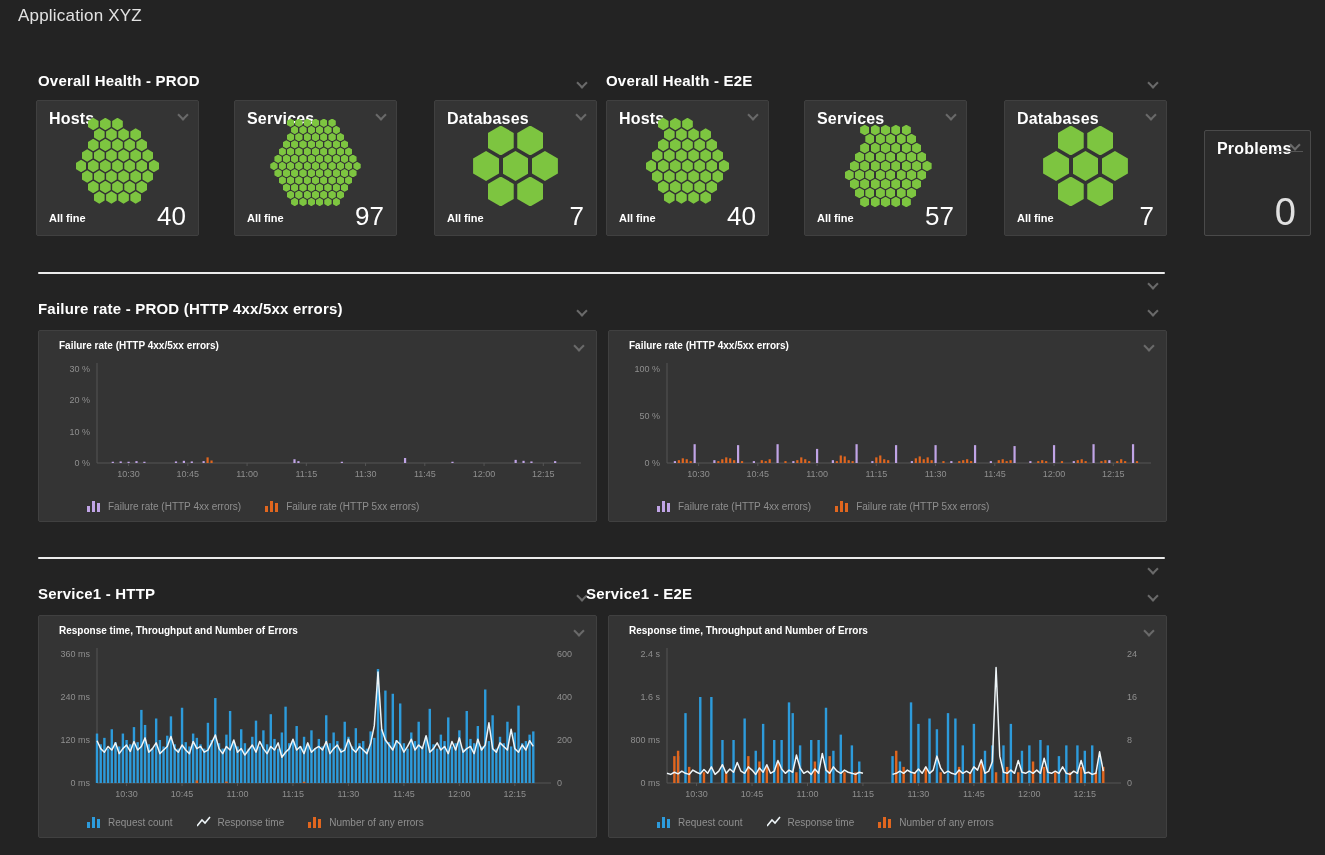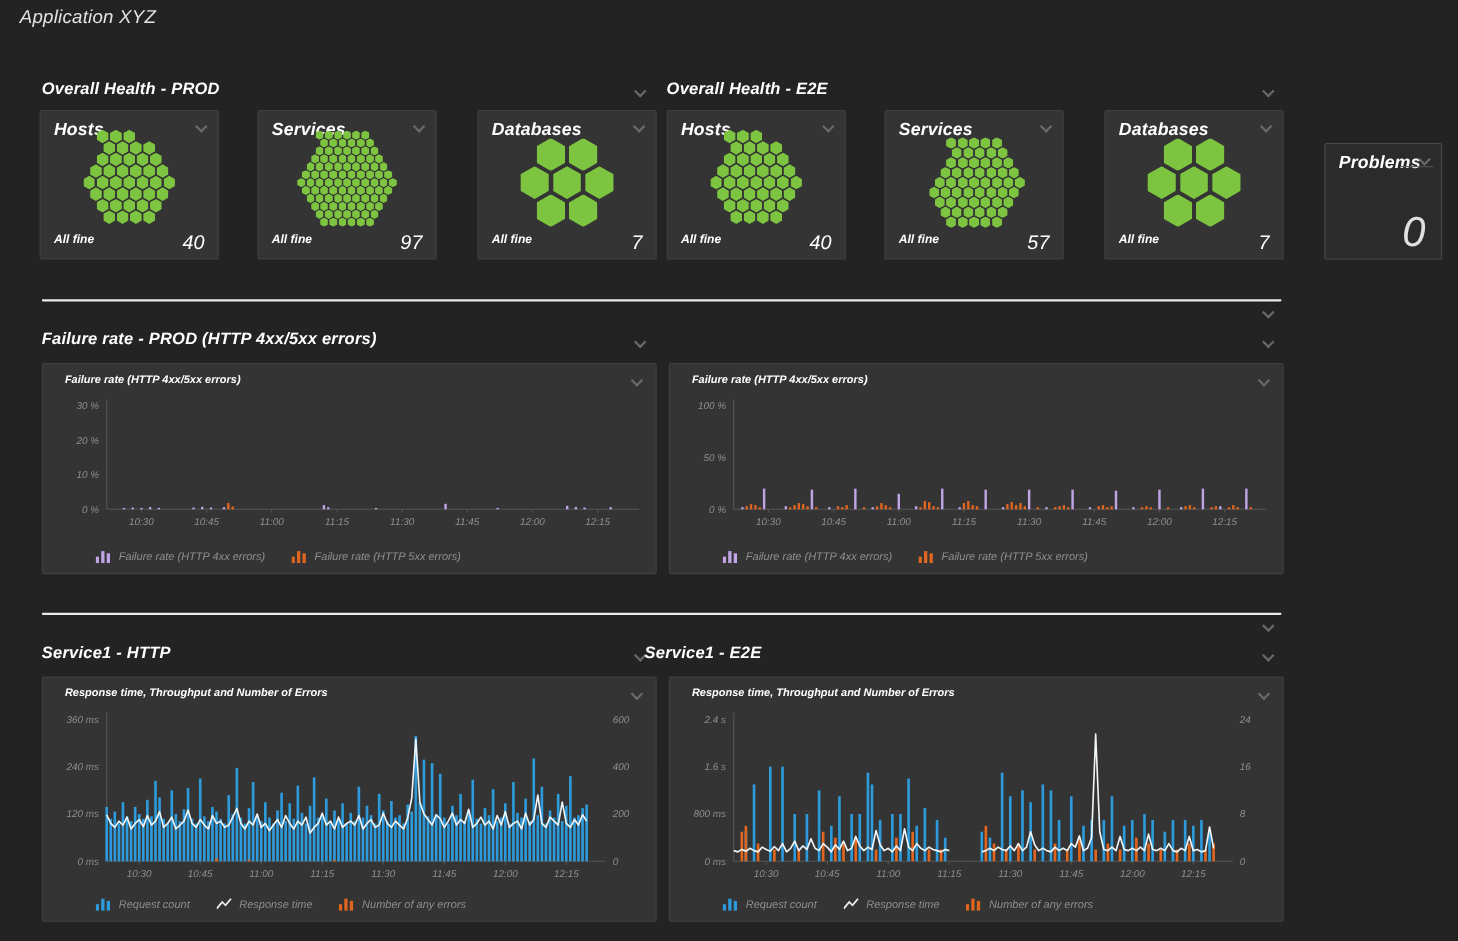--- a/index.html
+++ b/index.html
@@ -1,35 +1,35 @@
 <!DOCTYPE html>
 <html><head>
 <meta charset="utf-8">
 <style>
   html,body{margin:0;padding:0;background:#232323;}
   *{box-sizing:border-box;}
   #page{position:relative;width:1325px;height:852px;background:#232323;
-        font-family:"Liberation Sans", sans-serif;overflow:hidden;font-style:italic;}
+        font-family:"Liberation Sans", sans-serif;overflow:hidden;}
   .abs{position:absolute;}
   #page-title{left:18px;top:6px;font-size:17px;color:#e2e2e2;letter-spacing:.2px;}
   .section-header{font-size:15px;font-weight:bold;color:#fff;letter-spacing:.2px;}
   .divider{height:2px;background:#ebebeb;border-radius:1px;}
   .chev{width:14px;height:14px;position:absolute;cursor:pointer;}
   .chev::after{content:"";position:absolute;left:3px;top:3px;width:6px;height:6px;
                border-right:2px solid #6a6a6a;border-bottom:2px solid #6a6a6a;transform:rotate(45deg);}
   .tile{position:absolute;background:#343434;border:1px solid #404040;border-radius:2px;}
   .tile-head{position:absolute;left:0;right:0;top:0;height:26px;}
   .tile-title{position:absolute;left:12px;top:9px;font-size:16px;font-weight:bold;color:#fff;letter-spacing:.2px;}
   .tile .chev{right:8px;top:7px;}
   .hexwrap{position:absolute;left:8px;right:8px;top:24px;bottom:28px;}
   .hex{position:absolute;clip-path:polygon(50% 0,100% 25%,100% 75%,50% 100%,0 75%,0 25%);}
   .tile-foot{position:absolute;left:12px;right:12px;bottom:6px;display:flex;
              justify-content:space-between;align-items:flex-end;}
   .status{font-size:11px;font-weight:bold;color:#fff;padding-bottom:5px;}
-  .count{font-size:18px;font-weight:300;color:#fff;line-height:1;}
+  .count{font-size:26px;font-weight:300;color:#fff;line-height:1;}
   .chart-title{position:absolute;left:20px;top:9px;font-size:10px;font-weight:bold;color:#fff;}
   .legend{position:absolute;left:48px;bottom:9px;display:flex;gap:24px;align-items:center;}
   .legend-item{display:flex;gap:7px;align-items:center;}
   .legend-label{font-size:10px;color:#8f8f8f;}
   #problems-count{position:absolute;right:14px;bottom:4px;font-size:38px;font-weight:200;color:#e0e0e0;line-height:1;}
   #problems-dash{position:absolute;left:68px;top:20px;width:30px;height:1px;background:#555;}
   svg text{font-family:"Liberation Sans", sans-serif;}
 </style>
 </head>
 <body>

